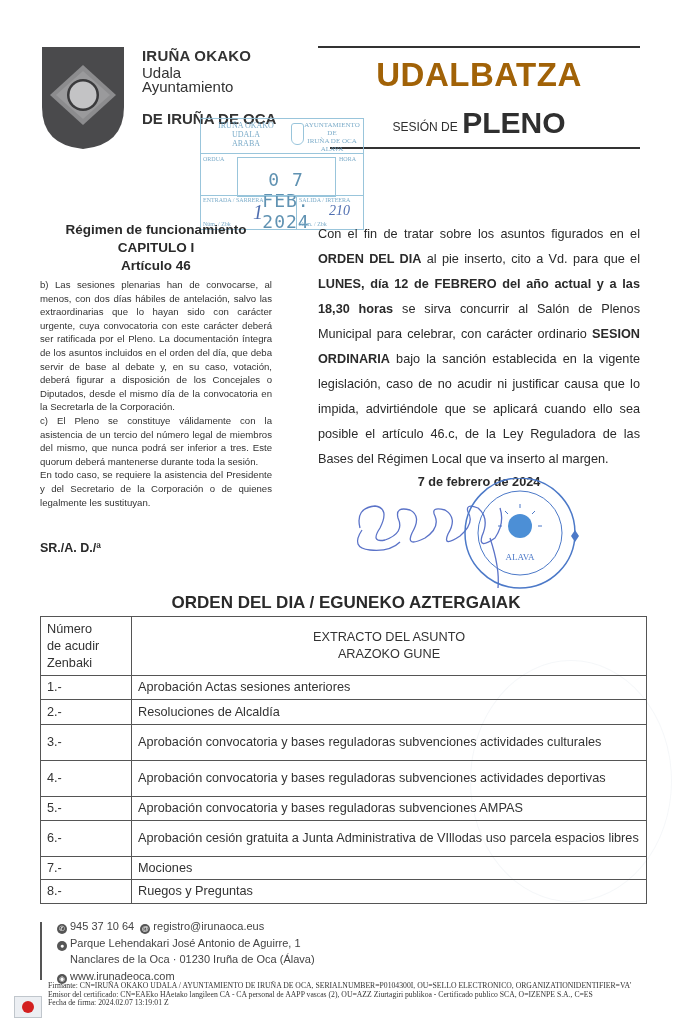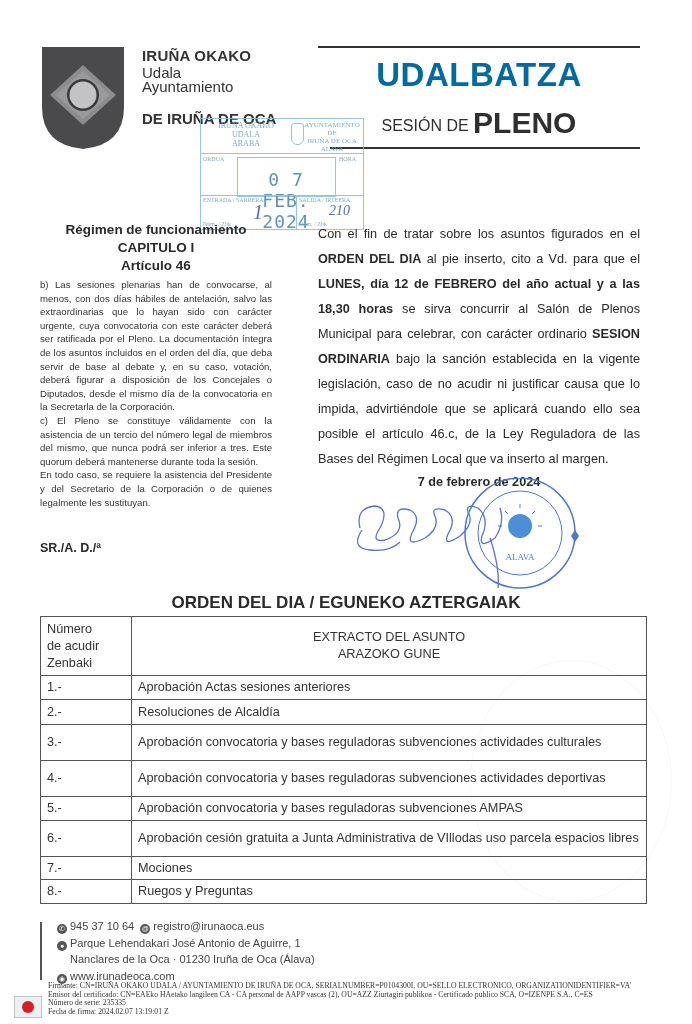--- a/index.html
+++ b/index.html
@@ -5,23 +5,23 @@
   html,body{margin:0;padding:0;}
   body{width:692px;height:1024px;background:#ffffff;position:relative;overflow:hidden;font-family:"Liberation Sans",sans-serif;color:#2a2a2a;}
   .abs{position:absolute;}
   
   .shield{left:40px;top:45px;width:86px;height:106px;}
   .org-eu{left:142px;top:47px;font-size:15px;font-weight:bold;color:#333;letter-spacing:0.2px;}
   .org-udala{left:142px;top:64px;font-size:15px;color:#333;}
   .org-ayto{left:142px;top:78px;font-size:15px;color:#333;}
   .org-es{left:142px;top:110px;font-size:15px;font-weight:bold;color:#333;}
   .rule-top{left:318px;top:46px;width:322px;height:1.5px;background:#333;}
-  .title-udalbatza{left:318px;top:56px;width:322px;text-align:center;font-size:33px;font-weight:bold;color:#0369a1;letter-spacing:0.5px;}
+  .title-udalbatza{left:318px;top:56px;width:322px;text-align:center;font-size:33px;font-weight:bold;color:#a16207;letter-spacing:0.5px;}
   .title-sesion{left:318px;top:106px;width:322px;text-align:center;color:#2f2f2f;}
-  .title-sesion .small{font-size:16px;vertical-align:2px;}
+  .title-sesion .small{font-size:12px;vertical-align:2px;}
   .title-sesion .big{font-size:30px;font-weight:bold;}
   .rule-bottom{left:330px;top:147px;width:310px;height:1.5px;background:#333;}
   
   .stamp{left:200px;top:118px;width:162px;height:110px;border:1px solid #8fbfd8;color:#6fa4c4;font-family:"Liberation Serif",serif;opacity:0.9;}
   .stamp .hdr-l{position:absolute;left:2px;top:2px;width:86px;text-align:center;font-size:8px;line-height:9px;}
   .stamp .hdr-r{position:absolute;left:102px;top:2px;width:58px;text-align:center;font-size:7px;line-height:8px;}
   .stamp .crest{position:absolute;left:90px;top:4px;width:11px;height:20px;border:1px solid #8fbfd8;border-radius:3px 3px 6px 6px;}
   .stamp .row-lbl{position:absolute;font-size:6px;}
   .stamp .date{position:absolute;left:38px;top:50px;width:94px;text-align:center;font-family:"DejaVu Sans Mono",monospace;font-size:18px;letter-spacing:1px;color:#4f87aa;}
   .stamp .box-date{position:absolute;left:36px;top:38px;width:97px;height:38px;border:1px solid #8fbfd8;}
@@ -205,16 +205,15 @@
   </div>
 </div>
 
 <div class="abs sigblock">
   <div class="seal-ic">
       <div class="dot"></div>
     </div>
   <div class="txt">
     <div>Firmante: CN=IRUÑA OKAKO UDALA / AYUNTAMIENTO DE IRUÑA DE OCA, SERIALNUMBER=P0104300I, OU=SELLO ELECTRONICO, ORGANIZATIONIDENTIFIER=VA'</div>
     <div>Emisor del certificado: CN=EAEko HAetako langileen CA - CA personal de AAPP vascas (2), OU=AZZ Ziurtagiri publikoa - Certificado publico SCA, O=IZENPE S.A., C=ES</div>
-    <div>Número de serie: 235335</div>
     <div>Fecha de firma: 2024.02.07 13:19:01 Z</div>
   </div>
 </div>
 
 </body></html>

